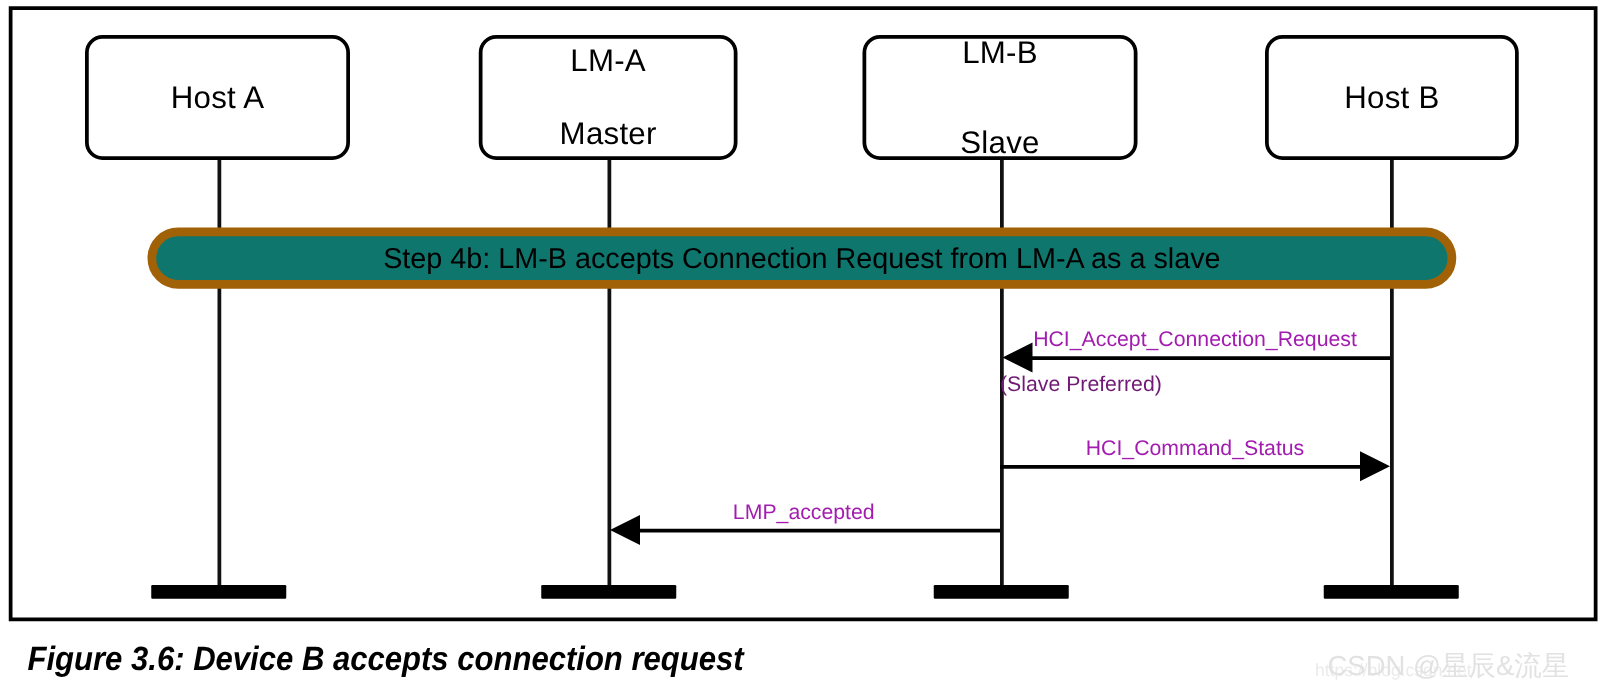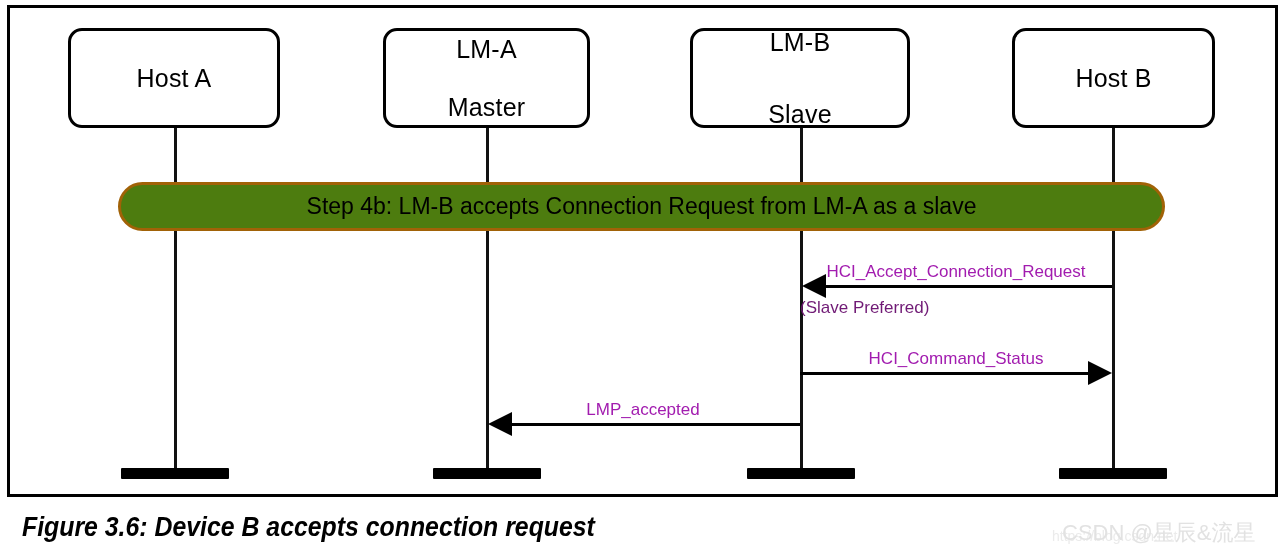--- a/index.html
+++ b/index.html
@@ -72,23 +72,23 @@
     white-space: nowrap;
   }
 
   
   .step-banner {
     position: absolute;
     left: 118px;
     top: 182px;
     width: 1047px;
     height: 49px;
-    border: 3px solid #a16207;
+    border: 7px solid #a16207;
     border-radius: 26px;
-    background: #4d7c0f;
+    background: #0f766e;
     box-sizing: border-box;
     display: flex;
     align-items: center;
     justify-content: center;
     text-align: center;
   }
   .step-banner-text {
     font-size: 23px;
     color: #000000;
     white-space: nowrap;

